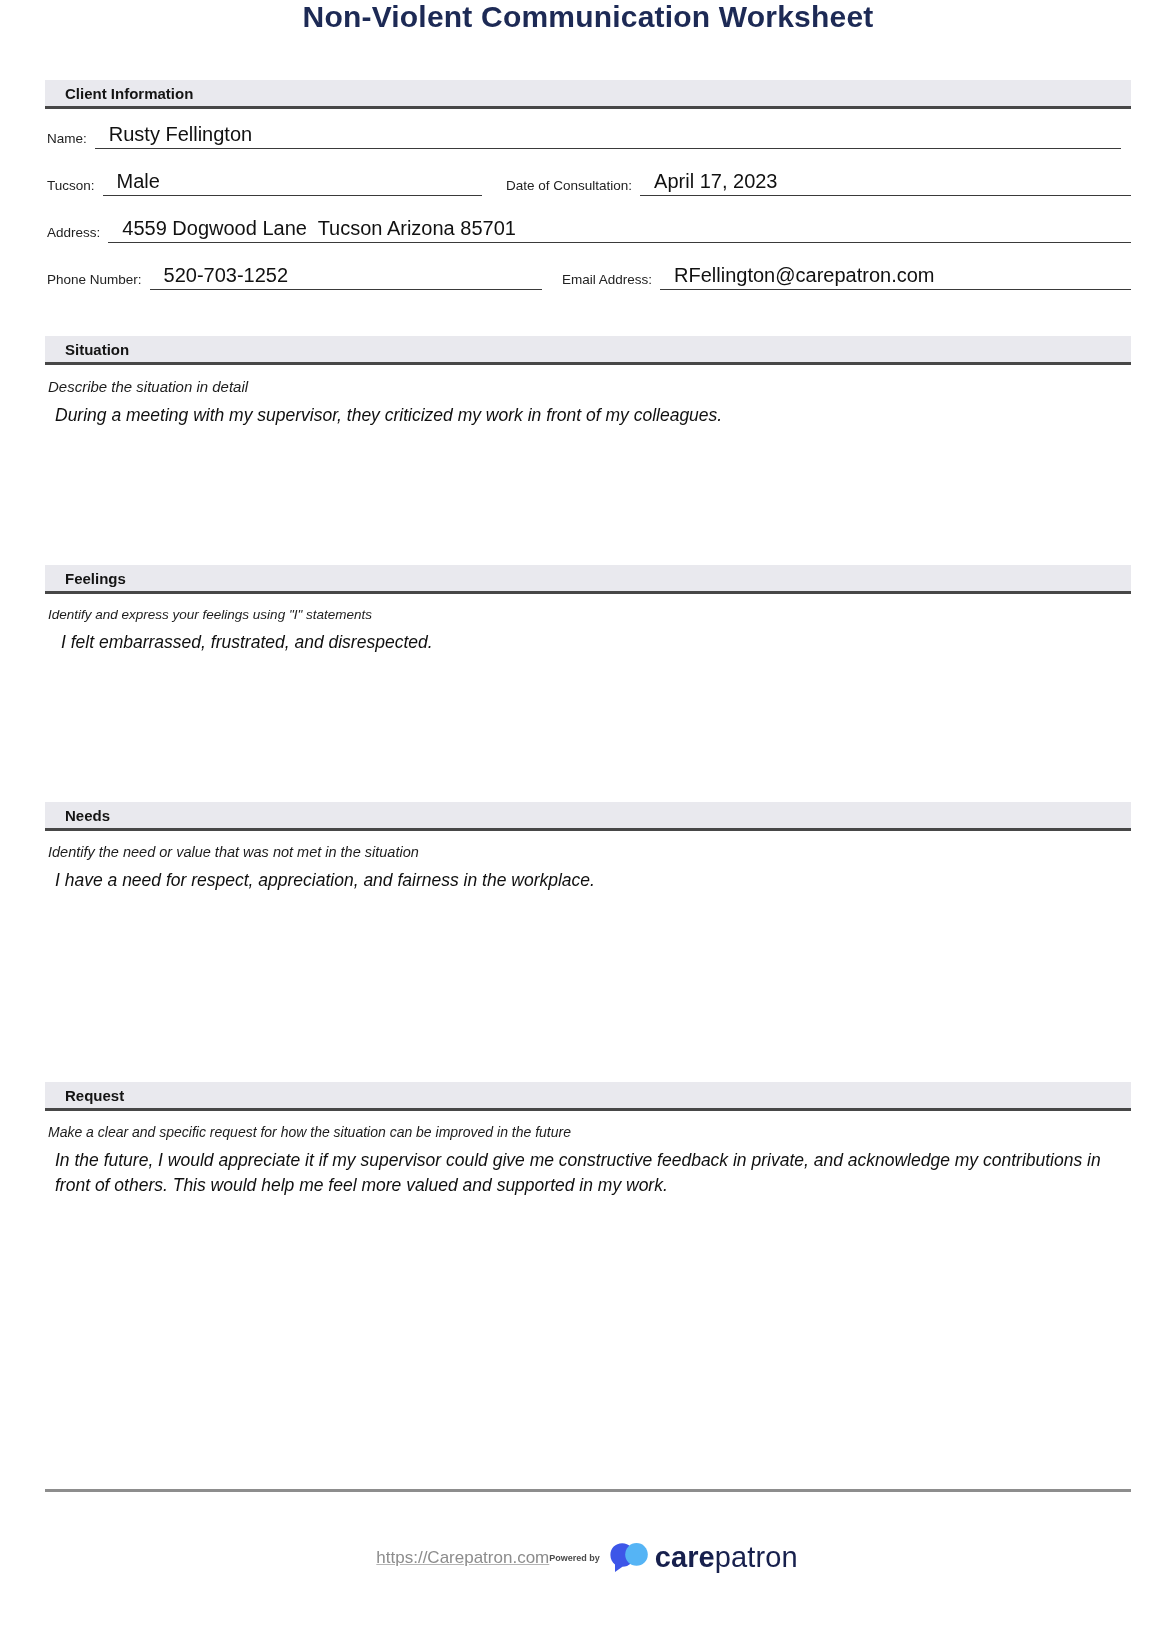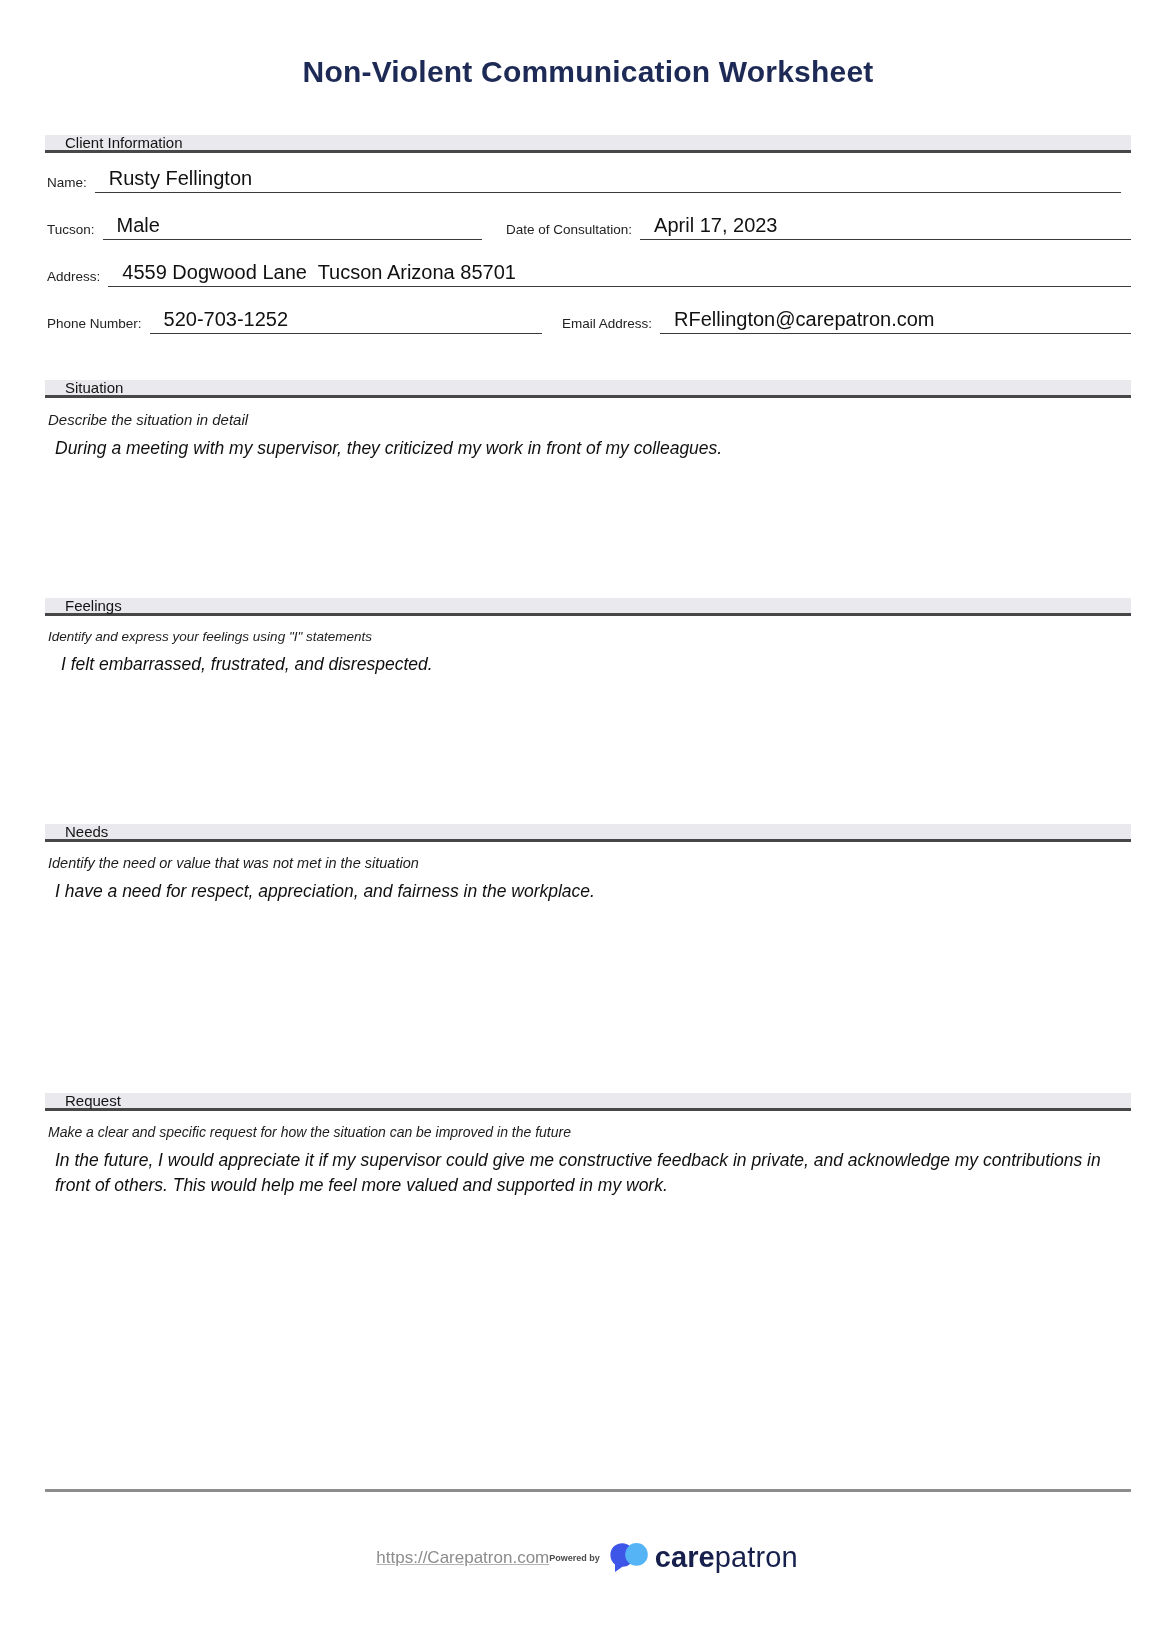--- a/index.html
+++ b/index.html
@@ -7,38 +7,37 @@
   .page {
     position:relative;
     width:1176px; height:1630px;
     margin:0 auto;
     background:#ffffff;
     font-family:"Liberation Sans", sans-serif;
     color:#1a1a1a;
     overflow:hidden;
   }
   .title {
-    padding-top:55px;
     text-align:center;
     font-size:30px;
     font-weight:bold;
     color:#1d2a55;
     letter-spacing:0.2px;
   }
   .content { margin:0 45px; }
 
   
   .section-bar {
     margin-top:46px;
-    height:18px;
+    height:29px;
     background:#e9e9ee;
     border-bottom:3px solid #474747;
     display:flex; align-items:center;
     padding-left:20px;
-    font-size:15px; font-weight:normal; color:#141414;
+    font-size:15px; font-weight:bold; color:#141414;
   }
   .section-bar.flush { margin-top:0; }
 
   
   .field-row { display:flex; align-items:flex-end; margin-top:19px; }
   .field-row.first { margin-top:12px;gap:12px; }
   .field { display:flex; align-items:flex-end; }
   .field-label {
     font-size:13.5px; color:#222;
     white-space:nowrap;

